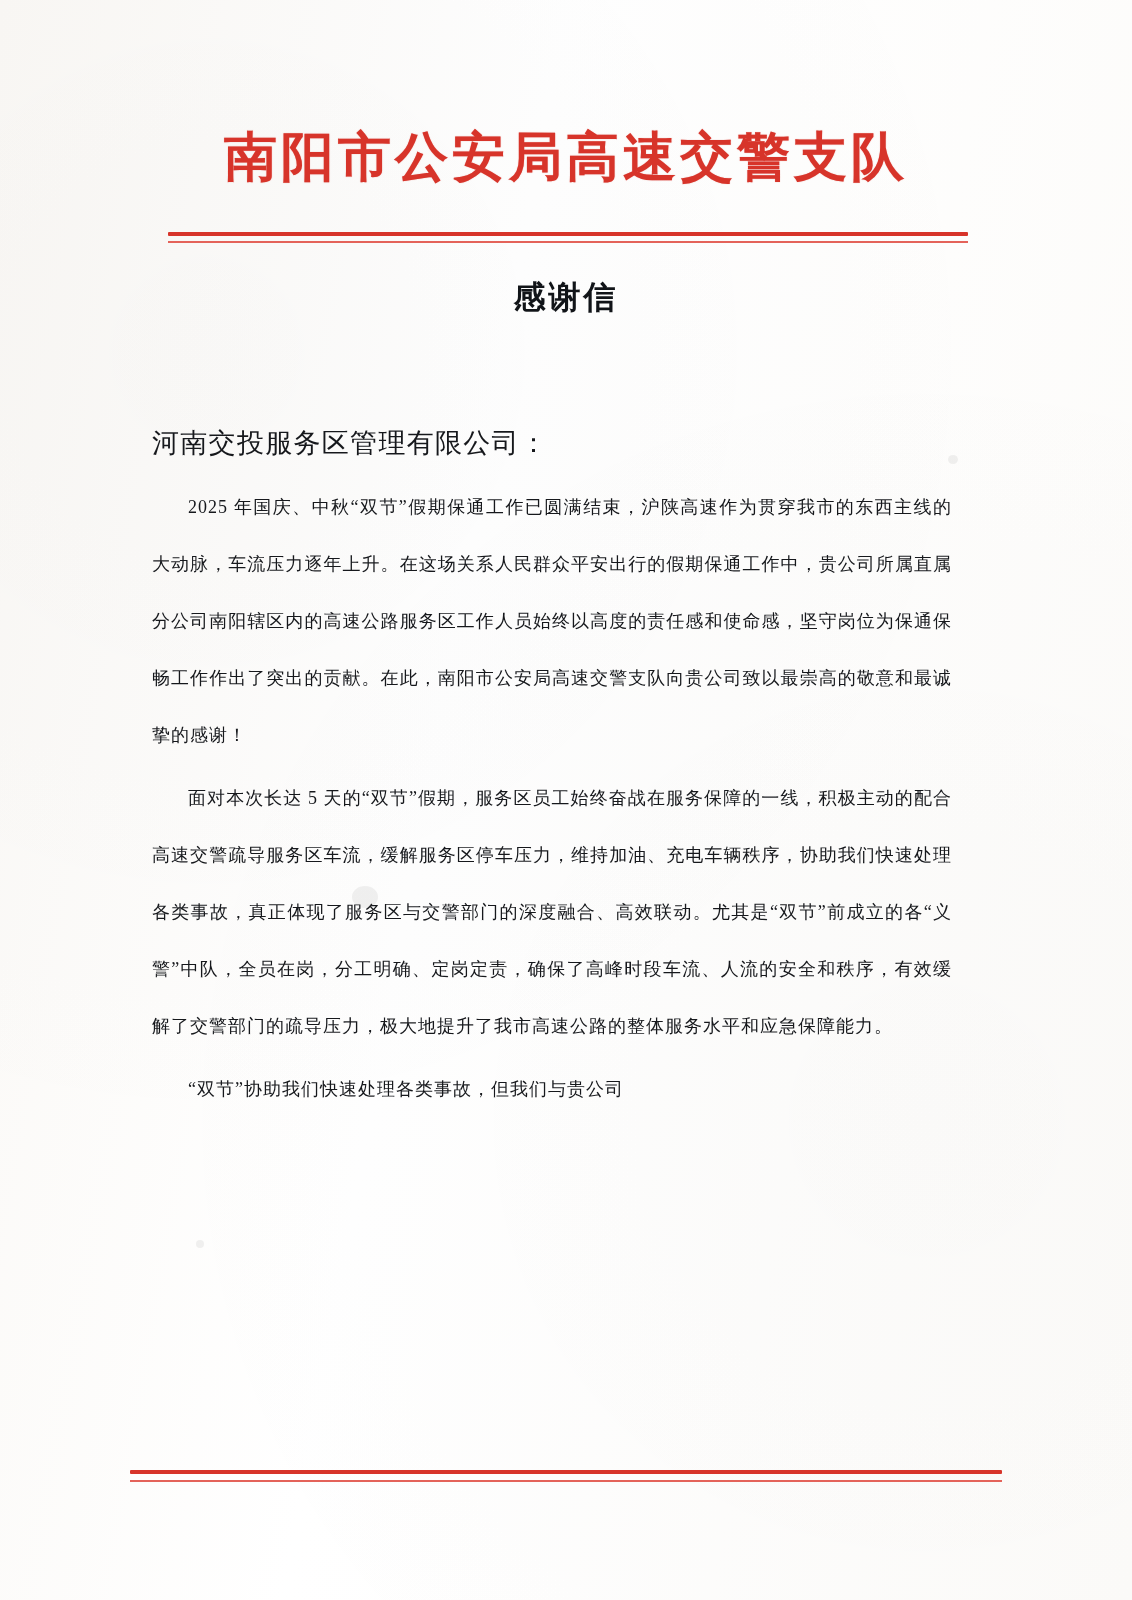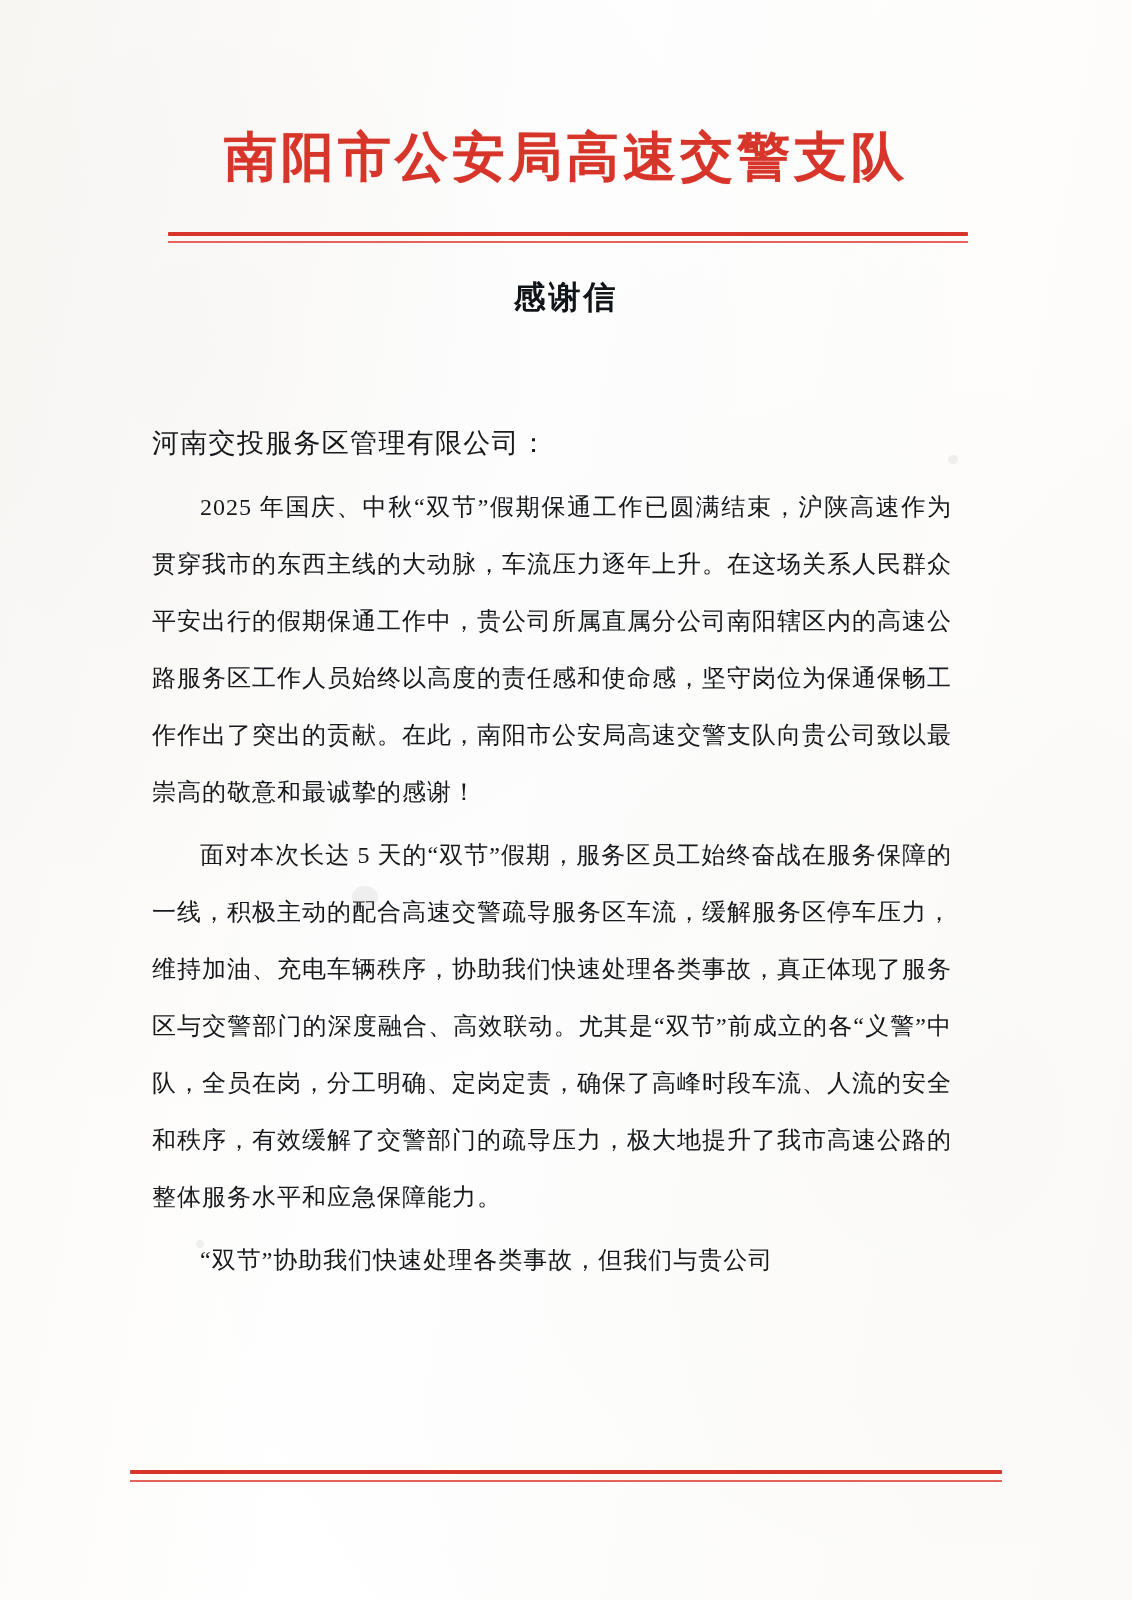--- a/index.html
+++ b/index.html
@@ -102,21 +102,21 @@
     margin-top: 48px;
   }
   .salutation {
     font-size: 27px;
     line-height: 1.0;
     letter-spacing: 1.3px;
     color: #16181c;
     margin-bottom: 22px;
   }
   .para {
-    font-size: 24px;
+    font-size: 18px;
     line-height: 57px;
     letter-spacing: 1.0px;
     text-align: justify;
     text-justify: inter-character;
     text-indent: 2em;
     color: #16181c;
     margin: 0 0 6px 0;
   }
 
   

